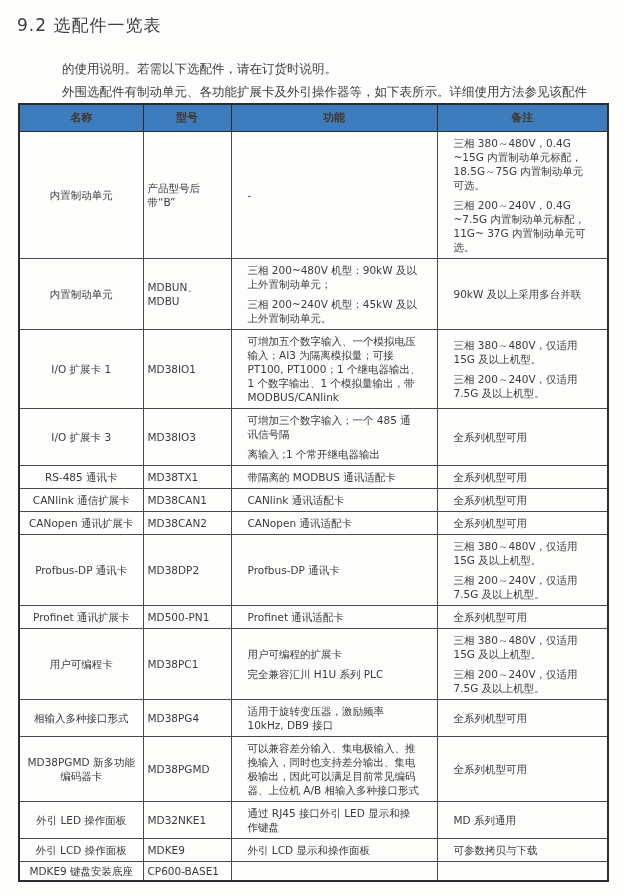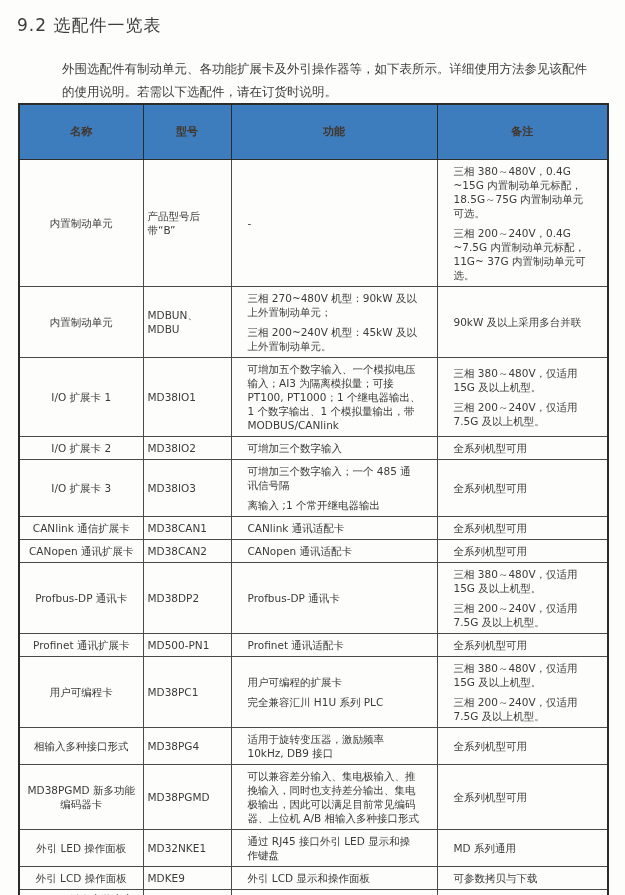--- a/index.html
+++ b/index.html
@@ -43,43 +43,43 @@
   }
   table.acc col.c1{width:124px;}
   table.acc col.c2{width:88px;}
   table.acc col.c3{width:206px;}
   table.acc col.c4{width:171px;}
   table.acc th{
     background:#3e7dbd;
     color:#43352a;
     font-size:11px;
     font-weight:bold;
-    padding:20px 4px;
+    padding:6px 4px;
     border:1px solid #2c2c2c;
     text-align:center;
   }
   table.acc td{
     border:1px solid #4a4a4a;
     padding:2px 4px;
     vertical-align:middle;
     word-break:break-word;
   }
   table.acc td.name{text-align:center;}
   table.acc td p{margin:2px 12px;}
   table.acc td p + p{margin-top:6px;}
 </style>
 </head>
 <body>
 
 <div class="page">
   <div class="section-title">9.2 选配件一览表</div>
 
   <div class="intro">
+    <div>的使用说明。若需以下选配件，请在订货时说明。</div>
     <div>外围选配件有制动单元、各功能扩展卡及外引操作器等，如下表所示。详细使用方法参见该配件</div>
-    <div>的使用说明。若需以下选配件，请在订货时说明。</div>
   </div>
 
 
   <table class="acc">
     <colgroup>
         <col class="c1">
         <col class="c2">
         <col class="c3">
         <col class="c4">
       </colgroup>
@@ -100,54 +100,54 @@
           </td>
           <td>
             <p>三相 380～480V，0.4G ~15G 内置制动单元标配，18.5G～75G 内置制动单元可选。</p>
             <p>三相 200～240V，0.4G ~7.5G 内置制动单元标配，11G~ 37G 内置制动单元可选。</p>
           </td>
         </tr>
         <tr>
           <td class="name">内置制动单元</td>
           <td>MDBUN、MDBU</td>
           <td>
-            <p>三相 270~480V 机型：90kW 及以上外置制动单元；</p>
+            <p>三相 200~480V 机型：90kW 及以上外置制动单元；</p>
             <p>三相 200~240V 机型：45kW 及以上外置制动单元。</p>
           </td>
           <td>
             <p>90kW 及以上采用多台并联</p>
           </td>
         </tr>
         <tr>
           <td class="name">I/O 扩展卡 1</td>
           <td>MD38IO1</td>
           <td>
             <p>可增加五个数字输入、一个模拟电压输入；AI3 为隔离模拟量；可接 PT100, PT1000；1 个继电器输出、1 个数字输出、1 个模拟量输出，带 MODBUS/CANlink</p>
           </td>
           <td>
             <p>三相 380～480V，仅适用 15G 及以上机型。</p>
             <p>三相 200～240V，仅适用 7.5G 及以上机型。</p>
           </td>
         </tr>
         <tr>
-          <td class="name">I/O 扩展卡 2</td>
-          <td>MD38IO2</td>
-          <td>
-            <p>可增加三个数字输入</p>
-          </td>
-          <td>
-            <p>全系列机型可用</p>
-          </td>
-        </tr>
-        <tr>
           <td class="name">I/O 扩展卡 3</td>
           <td>MD38IO3</td>
           <td>
             <p>可增加三个数字输入；一个 485 通讯信号隔</p>
             <p>离输入 ;1 个常开继电器输出</p>
+          </td>
+          <td>
+            <p>全系列机型可用</p>
+          </td>
+        </tr>
+        <tr>
+          <td class="name">RS-485 通讯卡</td>
+          <td>MD38TX1</td>
+          <td>
+            <p>带隔离的 MODBUS 通讯适配卡</p>
           </td>
           <td>
             <p>全系列机型可用</p>
           </td>
         </tr>
         <tr>
           <td class="name">CANlink 通信扩展卡</td>
           <td>MD38CAN1</td>
           <td>
             <p>CANlink 通讯适配卡</p>

